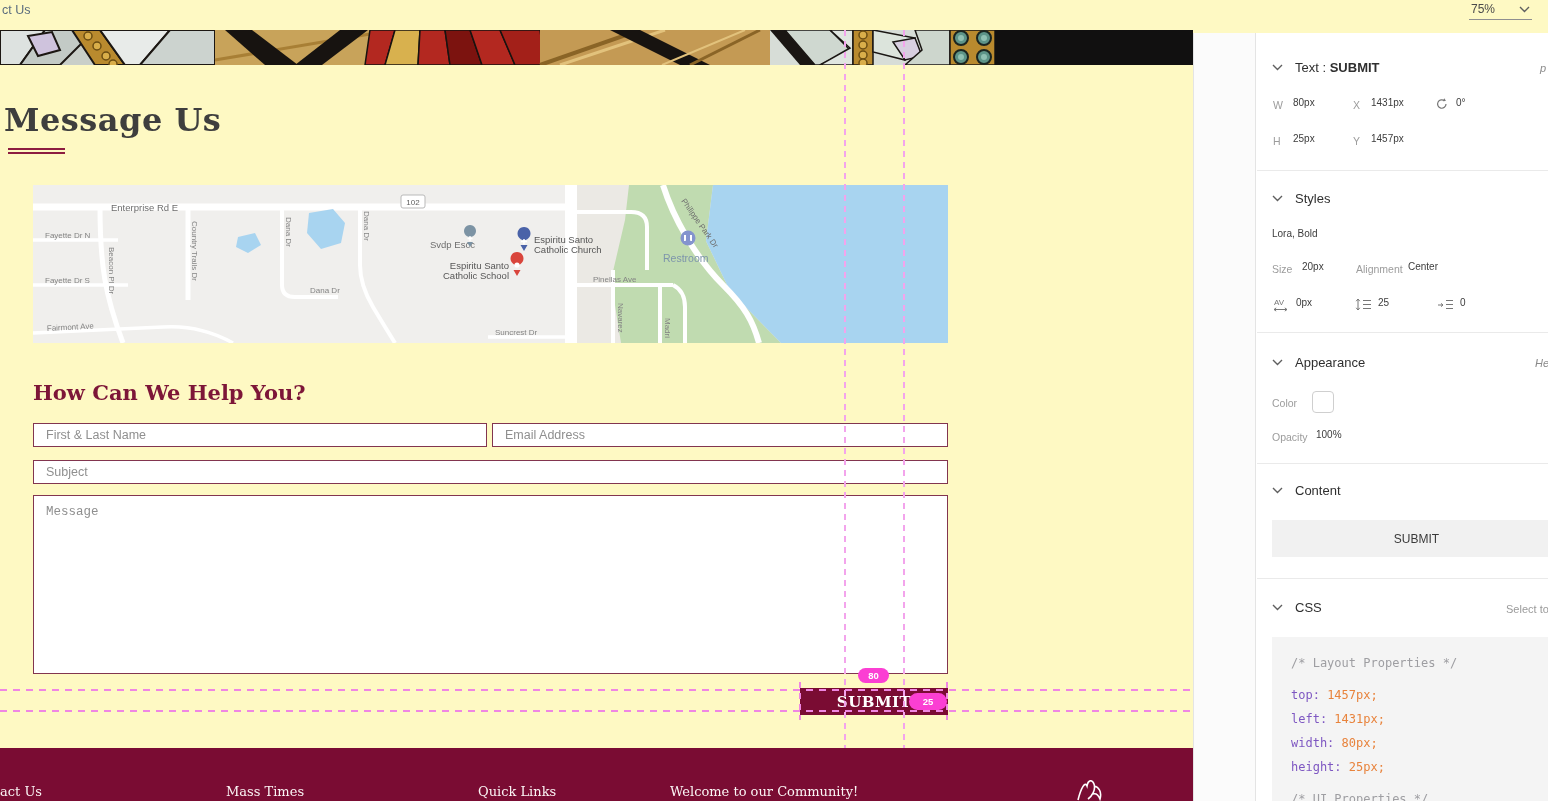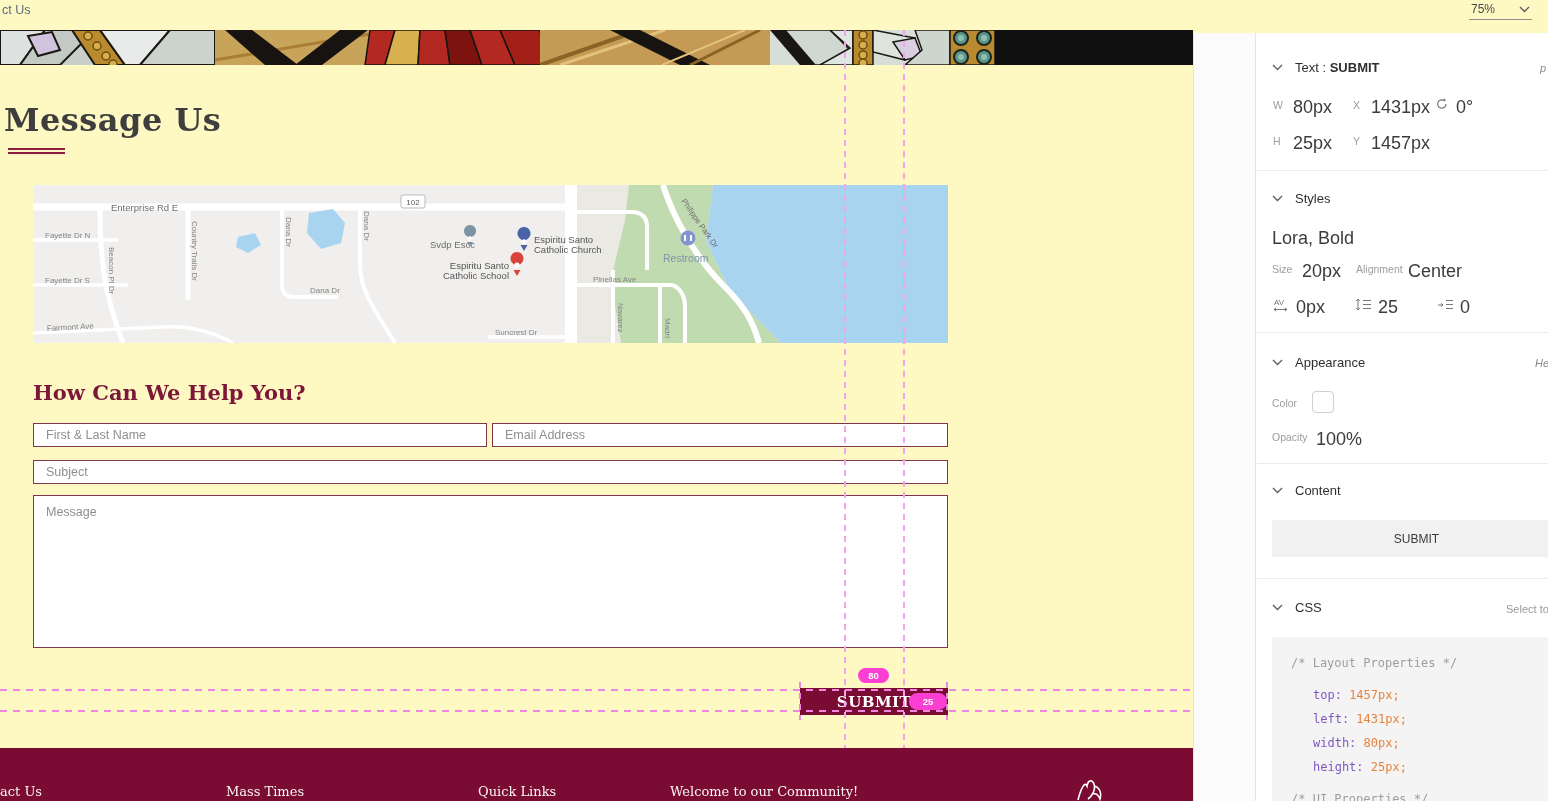--- a/index.html
+++ b/index.html
@@ -42,29 +42,29 @@
              font-weight:normal;font-size:13px;cursor:pointer;}
   
   .gutter{left:1194px;top:33px;width:61px;height:768px;background:#fbfbfb;}
   .canvas-border{left:1193px;top:33px;width:1px;height:768px;background:#e4e4e4;}
   .panel{left:1255px;top:33px;width:293px;height:768px;background:#fff;border-left:1px solid #e4e4e4;}
   .panel .abs{position:absolute;justify-content:center;}
   .sec-head{display:flex;align-items:center;gap:12px;font-size:13px;color:#2f2f2f;cursor:pointer;}
   .sec-head .t{font-weight:600;}
   .divider{left:1px;width:292px;height:1px;background:#eaeaea;}
   .plabel{font-size:10.5px;color:#9c9c9c;}
-  .pval{font-size:18px;color:#3c3c3c;}
+  .pval{font-size:10px;color:#3c3c3c;}
   .edge-txt{font-style:italic;font-size:11px;color:#8a8a8a;}
   .swatch{width:20px;height:20px;background:#fff;border:1px solid #cfcfcf;border-radius:4px;cursor:pointer;}
   .content-box{left:16px;width:277px;height:37px;background:#f1f1f1;font-size:12px;color:#3a3a3a;
                display:flex;align-items:center;padding-left:12px;box-sizing:border-box;cursor:text;}
   .css-box{left:16px;width:277px;height:164px;background:#f4f4f4;box-sizing:border-box;
            padding:15px 0 0 19px;font-family:"DejaVu Sans Mono","Liberation Mono",monospace;font-size:12px;}
   .css-box .cmt{color:#9e9ea2;margin-bottom:9px;line-height:22px;}
-  .css-box .row{line-height:24px;margin-left:22px;}
+  .css-box .row{line-height:24px;}
   .css-box .k{color:#7e57c2;}
   .css-box .v{color:#e8833c;}
   .icon{display:inline-flex;}
 </style>
 </head>
 <body>
 
 <div class="app">
 
   <div class="abs tab-label">ct Us</div>
@@ -215,21 +215,21 @@
       <path d="M652,50 v6 M658,50 v6" stroke="#fff" stroke-width="2"></path>
       <path d="M655,59 l-2.5,-4 h5 z" fill="#8494ce"></path>
     </g>
     <text x="630" y="77" font-size="10.5" fill="#7d95ab">Restroom</text>
   </svg>
 
   <div class="abs form-heading">How Can We Help You?</div>
   <input class="field" style="left: 492px; top: 423px; width: 456px; height: 24px;" placeholder="Email Address">
   <input class="field" style="left: 33px; top: 423px; width: 454px; height: 24px;" placeholder="First &amp; Last Name">
   <input class="field" style="left: 33px; top: 460px; width: 915px; height: 24px;" placeholder="Subject">
-  <textarea class="field" style="left: 33px; top: 495px; width: 915px; height: 153px;" placeholder="Message"></textarea>
+  <textarea class="field" style="left: 33px; top: 495px; width: 915px; height: 179px; font-family: Liberation Mono, monospace;" placeholder="Message"></textarea>
   <button class="abs submit-btn">SUBMIT</button>
 
   <div class="abs vguide" style="left:844px;"></div>
   <div class="abs vguide" style="left:903px;"></div>
   <div class="abs hguide" style="top:689px;"></div>
   <div class="abs hguide" style="top:710px;"></div>
   <div class="abs vshort" style="left:799px;"></div>
   <div class="abs vshort" style="left:946px;"></div>
   <div class="abs pill" style="left:858px;top:668px;width:31px;height:15px;">80</div>
   <div class="abs pill" style="left:909px;top:693px;width:38px;height:17px;">25</div>

